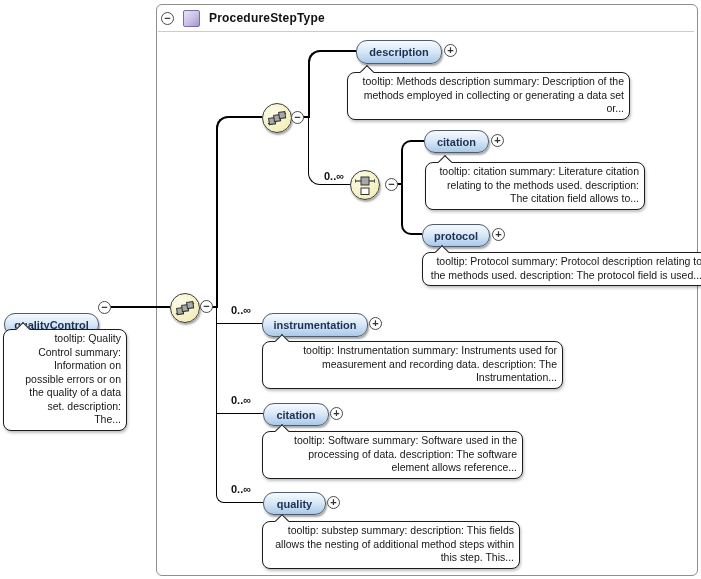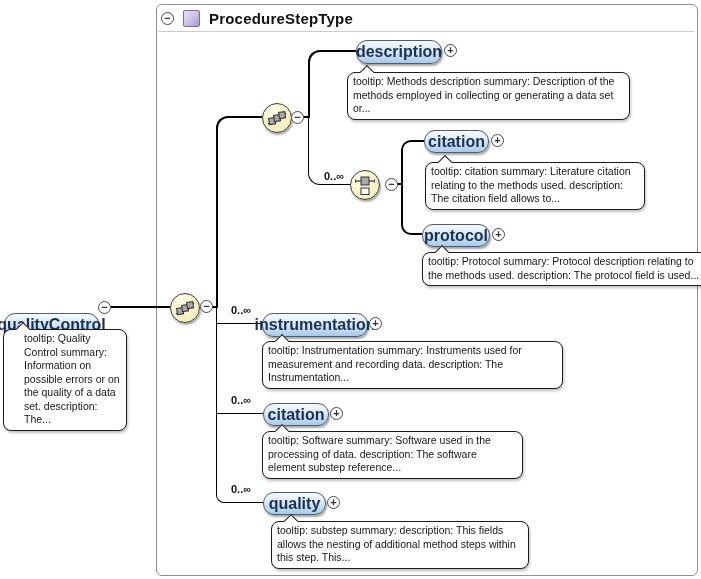--- a/index.html
+++ b/index.html
@@ -2,31 +2,31 @@
 <html><head>
 <meta charset="utf-8">
 <style>
   html,body{margin:0;padding:0;background:#fff;font-family:"Liberation Sans",sans-serif;}
   #canvas{position:relative;width:701px;height:579px;background:#fff;overflow:hidden;}
 
   
   .type-box{position:absolute;left:156px;top:4px;width:540px;height:570px;
     border:1.5px solid #8f8f8f;border-radius:6px;background:#fff;}
   .type-header{position:absolute;left:156px;top:6px;height:24px;display:flex;align-items:center;gap:9px;padding-left:5px;}
-  .type-title{font-size:15px;font-weight:bold;color:#111;letter-spacing:.2px;}
+  .type-title{font-size:12px;font-weight:bold;color:#111;letter-spacing:.2px;}
   .type-sep{position:absolute;left:158px;top:31px;width:536px;border-top:1px solid #ccc;}
   .ct-icon{width:15px;height:15px;border:1px solid #7a6aaa;border-radius:2px;
     background:linear-gradient(135deg,#e9e3f6 0%,#c9bfe6 55%,#a596cf 100%);}
 
   
   .pill{position:absolute;display:flex;align-items:center;justify-content:center;
     border:1.5px solid #4e5c6b;border-radius:11px;
     background:linear-gradient(180deg,#f6fafe 0%,#d8e7f7 48%,#a9c9e9 100%);
     box-shadow:1px 2px 2px rgba(0,0,0,.35);
-    font-size:16px;font-weight:bold;color:#1b3150;cursor:default;}
+    font-size:11px;font-weight:bold;color:#1b3150;cursor:default;}
 
   
   .mini{position:absolute;width:13px;height:13px;border:1.2px solid #4a4a4a;border-radius:50%;
     background:#fff;display:flex;align-items:center;justify-content:center;
     font-size:11px;line-height:11px;color:#333;box-sizing:border-box;font-weight:bold;}
 
   
   .comp{position:absolute;width:28px;height:28px;border:1.5px solid #3c3c3c;border-radius:50%;
     background:radial-gradient(circle at 35% 30%,#fdfbe8 0%,#f4efbe 70%,#e9e2a4 100%);
     box-shadow:1px 2px 2px rgba(0,0,0,.35);display:flex;align-items:center;justify-content:center;}
@@ -35,21 +35,21 @@
   .ln{position:absolute;box-sizing:border-box;}
   .thick{border-color:#6e6e6e;}
   .thin{border-color:#c3c3c3;}
 
   
   .card{position:absolute;font-size:11px;font-weight:bold;color:#111;}
 
   
   .tip{position:absolute;background:#fff;border:1.5px solid #1c1c1c;border-radius:8px;
     padding:2px 5px 3px 5px;font-size:10.5px;line-height:13.5px;color:#161616;
-    box-shadow:1px 2px 3px rgba(0,0,0,.25);box-sizing:border-box;}
+    box-shadow:1px 2px 3px rgba(0,0,0,.25);box-sizing:border-box;text-align:right;}
   .notch{position:absolute;top:-6px;left:14px;width:9px;height:9px;background:#fff;
     border-left:1.5px solid #1c1c1c;border-top:1.5px solid #1c1c1c;transform:rotate(45deg);}
 </style>
 </head>
 <body>
 
 <div id="canvas">
 
   <div class="type-box"></div>
   <div class="type-header">
@@ -158,21 +158,21 @@
     <span>tooltip: Protocol summary: Protocol description relating to the methods used. description: The protocol field is used...</span>
   </div>
 
   <div class="tip" style="left:262px;top:341px;width:301px;">
     <span class="notch"></span>
     <span>tooltip: Instrumentation summary: Instruments used for measurement and recording data. description: The Instrumentation...</span>
   </div>
 
   <div class="tip" style="left:262px;top:431px;width:261px;">
     <span class="notch"></span>
-    <span>tooltip: Software summary: Software used in the processing of data. description: The software element substep reference...</span>
+    <span>tooltip: Software summary: Software used in the processing of data. description: The software element allows reference...</span>
   </div>
 
-  <div class="tip" style="left:262px;top:521px;width:258px;margin-left:9px;">
+  <div class="tip" style="left:262px;top:521px;width:258px;">
     <span class="notch"></span>
     <span>tooltip: substep summary: description: This fields allows the nesting of additional method steps within this step. This...</span>
   </div>
 
 </div>
 
 </body></html>

